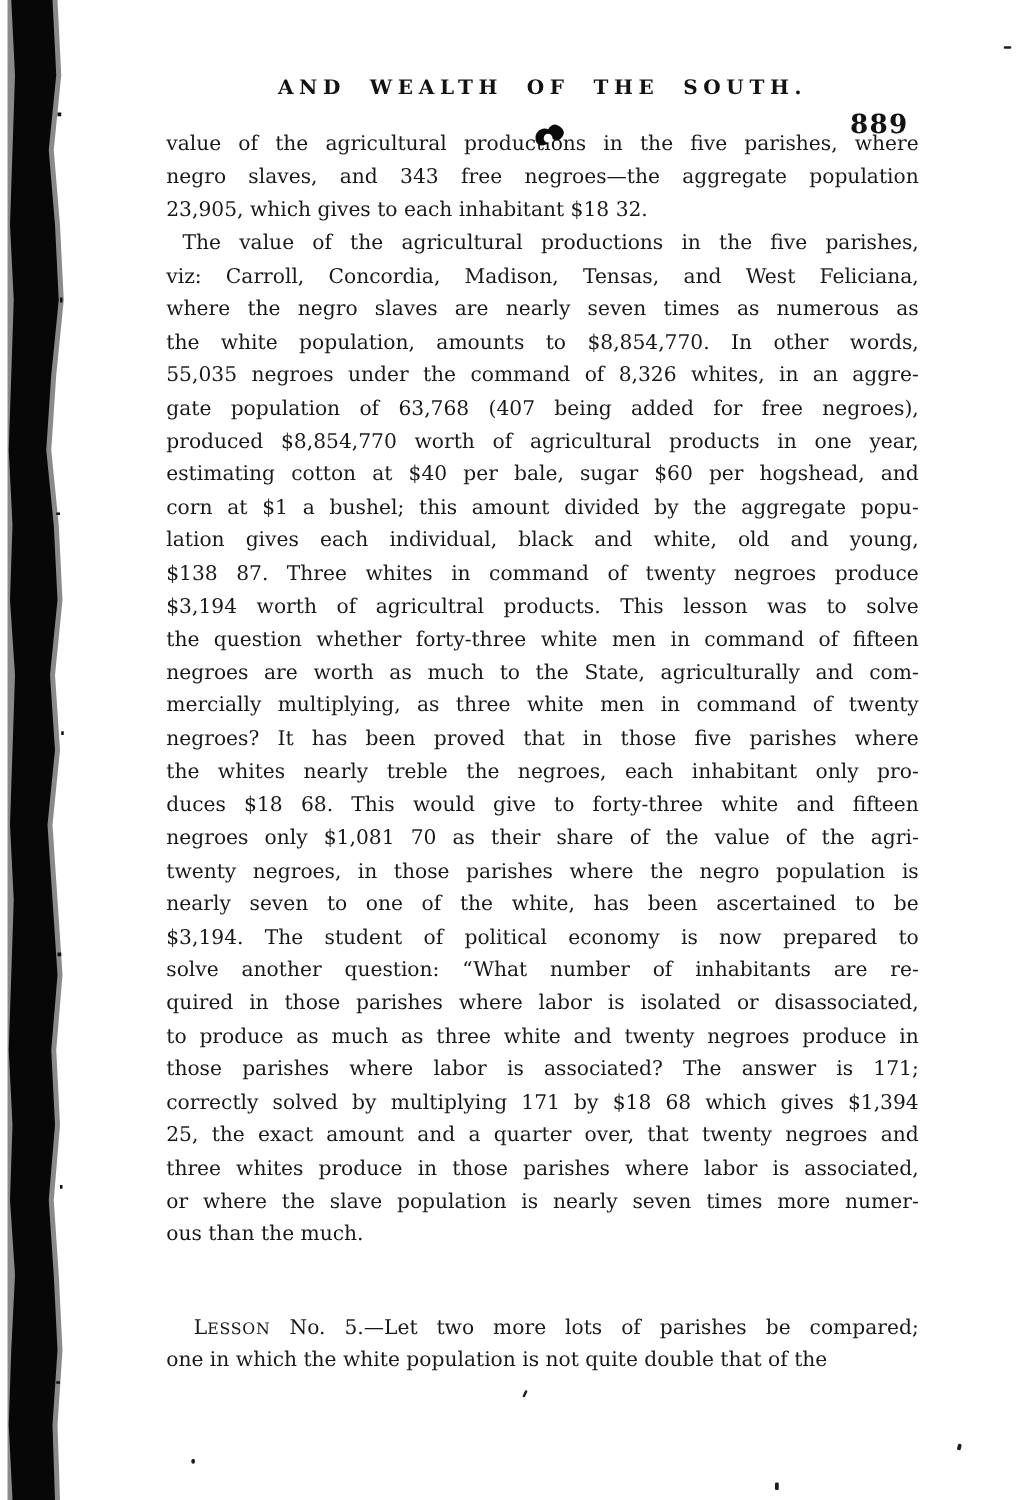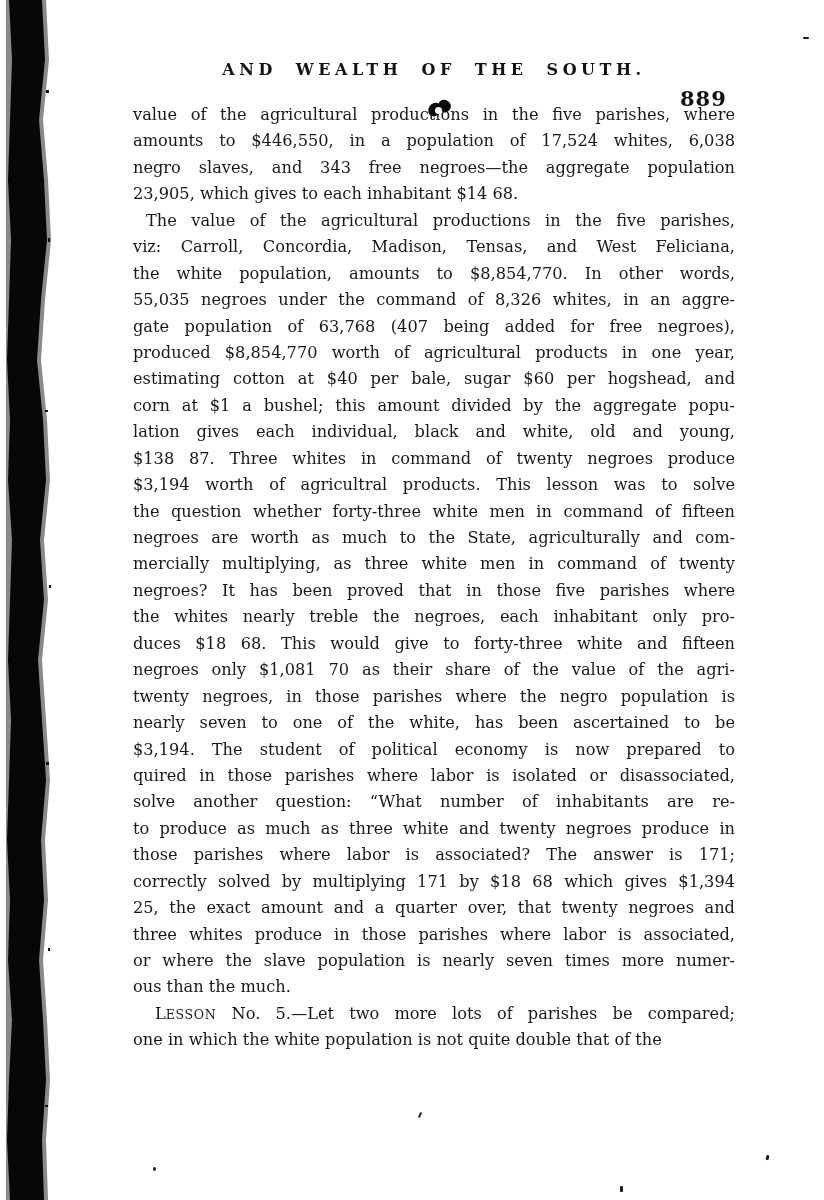--- a/index.html
+++ b/index.html
@@ -83,58 +83,58 @@
     <rect x="48" y="948" width="2" height="3" fill="#111"></rect>
     <rect x="45" y="1105" width="3" height="2" fill="#111"></rect>
   </svg>
 
   <div class="running-head">AND WEALTH OF THE SOUTH.</div>
   <div class="page-number">889</div>
 
   <div class="text-block">
       <div class="paragraph">
         <div class="line">value of the agricultural productions in the five parishes, where</div>
-        <div class="line">amounts to $446,550, in a population of 17,524 whites, 6,038</div>
         <div class="line">negro slaves, and 343 free negroes—the aggregate population</div>
-        <div class="line last">23,905, which gives to each inhabitant $14 68.</div>
+        <div class="line last">23,905, which gives to each inhabitant $18 32.</div>
       </div>
       <div class="paragraph">
         <div class="line" style="text-indent: 13px;">The value of the agricultural productions in the five parishes,</div>
         <div class="line">viz: Carroll, Concordia, Madison, Tensas, and West Feliciana,</div>
+        <div class="line">where the negro slaves are nearly seven times as numerous as</div>
         <div class="line">the white population, amounts to $8,854,770. In other words,</div>
         <div class="line">55,035 negroes under the command of 8,326 whites, in an aggre-</div>
         <div class="line">gate population of 63,768 (407 being added for free negroes),</div>
         <div class="line">produced $8,854,770 worth of agricultural products in one year,</div>
         <div class="line">estimating cotton at $40 per bale, sugar $60 per hogshead, and</div>
         <div class="line">corn at $1 a bushel; this amount divided by the aggregate popu-</div>
         <div class="line">lation gives each individual, black and white, old and young,</div>
         <div class="line">$138 87. Three whites in command of twenty negroes produce</div>
         <div class="line">$3,194 worth of agricultral products. This lesson was to solve</div>
         <div class="line">the question whether forty-three white men in command of fifteen</div>
         <div class="line">negroes are worth as much to the State, agriculturally and com-</div>
         <div class="line">mercially multiplying, as three white men in command of twenty</div>
         <div class="line">negroes? It has been proved that in those five parishes where</div>
         <div class="line">the whites nearly treble the negroes, each inhabitant only pro-</div>
         <div class="line">duces $18 68. This would give to forty-three white and fifteen</div>
         <div class="line">negroes only $1,081 70 as their share of the value of the agri-</div>
         <div class="line">twenty negroes, in those parishes where the negro population is</div>
         <div class="line">nearly seven to one of the white, has been ascertained to be</div>
         <div class="line">$3,194. The student of political economy is now prepared to</div>
+        <div class="line">solve another question: “What number of inhabitants are re-</div>
         <div class="line">quired in those parishes where labor is isolated or disassociated,</div>
-        <div class="line">solve another question: “What number of inhabitants are re-</div>
         <div class="line">to produce as much as three white and twenty negroes produce in</div>
         <div class="line">those parishes where labor is associated? The answer is 171;</div>
         <div class="line">correctly solved by multiplying 171 by $18 68 which gives $1,394</div>
         <div class="line">25, the exact amount and a quarter over, that twenty negroes and</div>
         <div class="line">three whites produce in those parishes where labor is associated,</div>
         <div class="line">or where the slave population is nearly seven times more numer-</div>
         <div class="line last">ous than the much.</div>
       </div>
       <div class="paragraph">
-        <div class="line" style="text-indent: 22px;">L<span class="smallcaps-rest">ESSON</span> No. 5.—Let two more lots of parishes be compared;</div>
+        <div class="line" style="text-indent: 22px; margin-top: 48px;">L<span class="smallcaps-rest">ESSON</span> No. 5.—Let two more lots of parishes be compared;</div>
         <div class="line last">one in which the white population is not quite double that of the</div>
       </div>
     </div>
 
   <div class="ink-blot">
     <div class="b1"></div>
       <div class="b2"></div>
       <div class="b3"></div>
   </div>
   <div class="speck" style="left:803px; top:37px; width:6px; height:2px; border-radius:1px;"></div>

